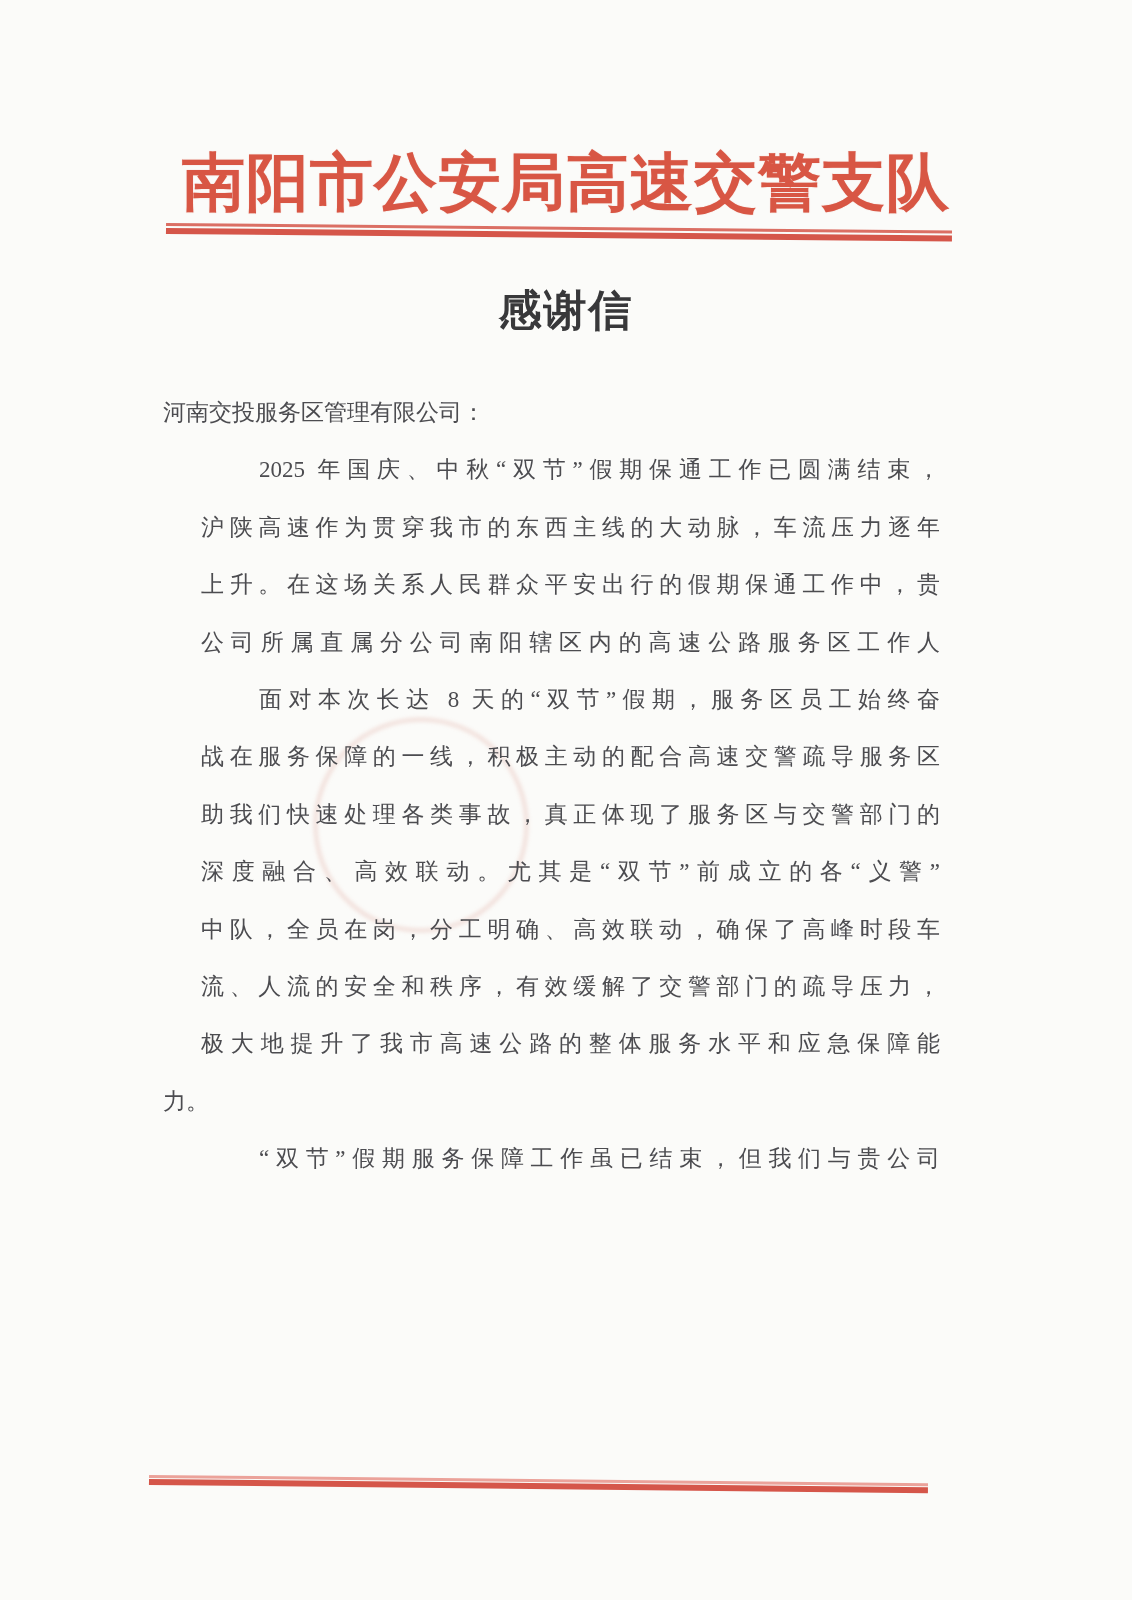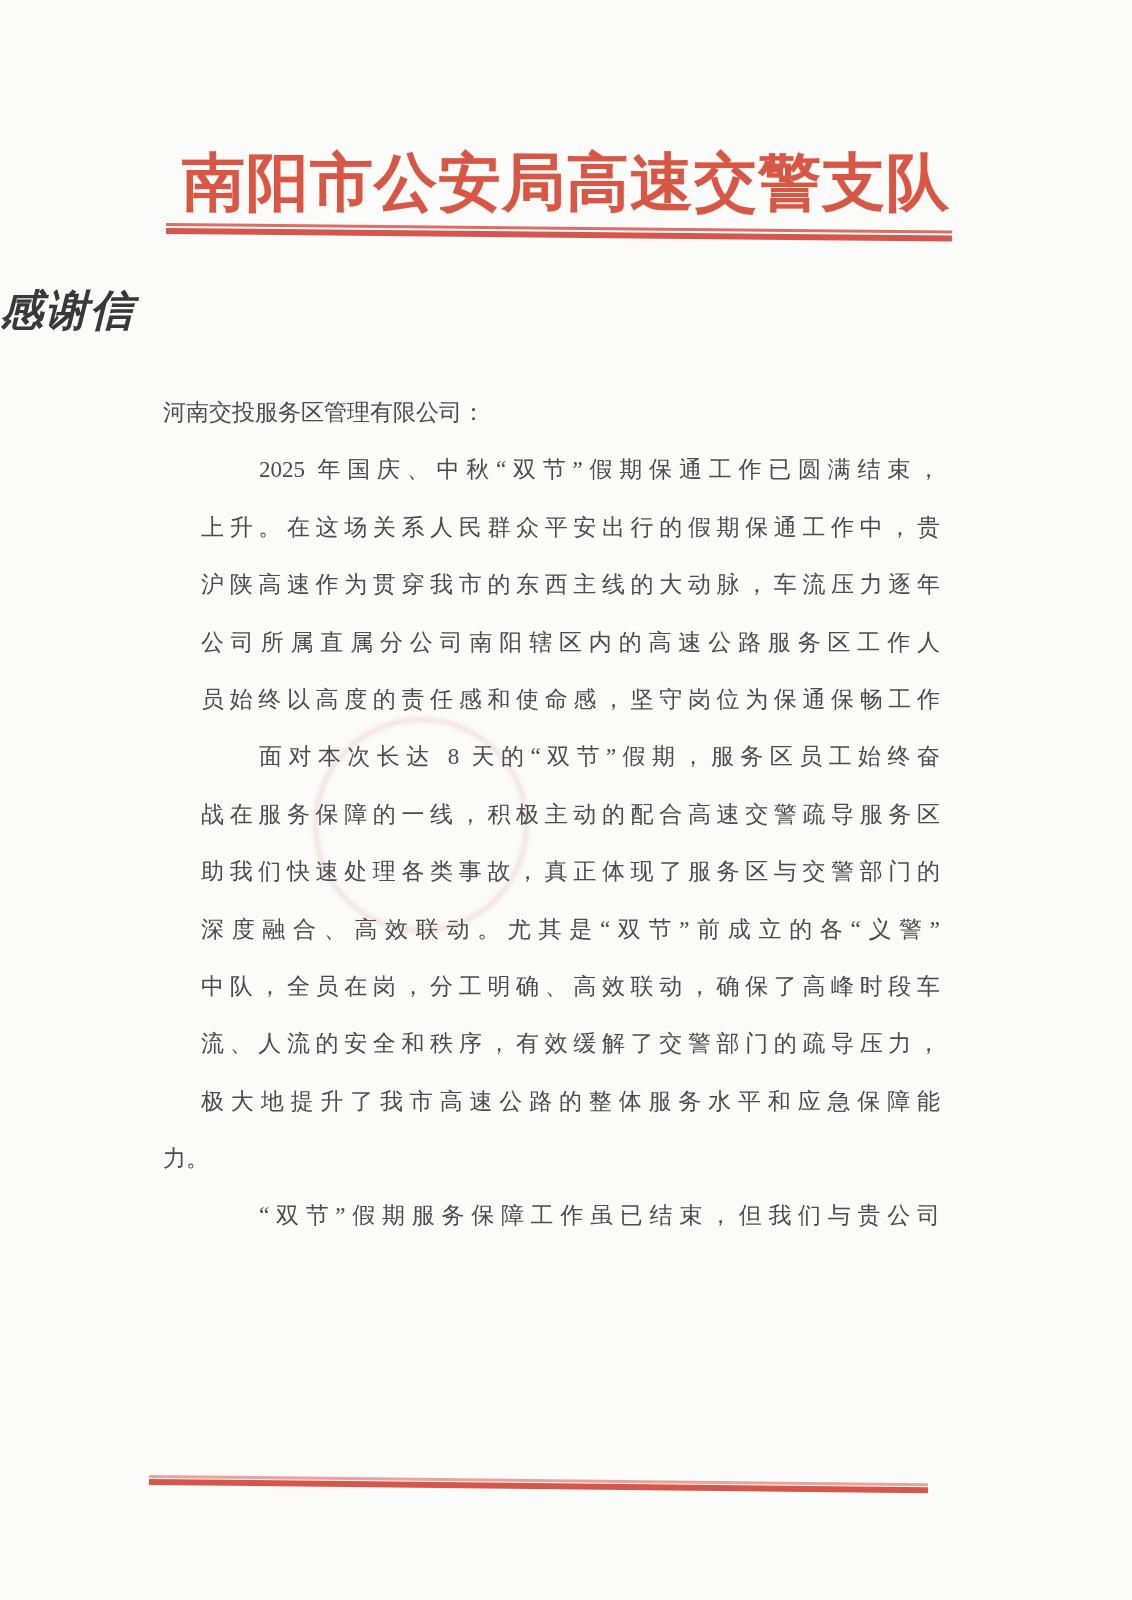--- a/index.html
+++ b/index.html
@@ -49,27 +49,27 @@
   .double-rule .rule-thick {
     height: 6px;
     background: var(--rule-red, #d5564a);
   }
   .document-title {
     position: absolute;
     top: 286px;
     left: 0;
     right: 0;
     margin: 0;
+    text-align: center;
     font-size: 43px;
     line-height: 50px;
     font-weight: bold;
     letter-spacing: 2px;
     color: var(--title-black, #38383a);
     font-family: "Liberation Serif", "DejaVu Serif", serif;
-    font-style: italic;
   }
   .letter-body {
     position: absolute;
     top: 384px;
     left: 163px;
     width: 777px;
   }
   .line {
     height: 57.4px;
     line-height: 57.4px;
@@ -133,24 +133,23 @@
     <div class="rule-thick"></div>
   </div>
 
   <h2 class="document-title">感谢信</h2>
 
   <div class="seal-bleed"></div>
 
   <main class="letter-body">
       <div class="line">河南交投服务区管理有限公司：</div>
       <div class="line indent justify">2025 年国庆、中秋“双节”假期保通工作已圆满结束，</div>
+      <div class="line justify">沪陕高速作为贯穿我市的东西主线的大动脉，车流压力逐年</div>
       <div class="line justify">上升。在这场关系人民群众平安出行的假期保通工作中，贵</div>
-      <div class="line justify">沪陕高速作为贯穿我市的东西主线的大动脉，车流压力逐年</div>
       <div class="line justify">公司所属直属分公司南阳辖区内的高速公路服务区工作人</div>
-      <div class="line justify">员始终以高度的责任感和使命感，坚守岗位为保通保畅工作</div>
       <div class="line indent justify">面对本次长达 8 天的“双节”假期，服务区员工始终奋</div>
       <div class="line justify">战在服务保障的一线，积极主动的配合高速交警疏导服务区</div>
       <div class="line justify">助我们快速处理各类事故，真正体现了服务区与交警部门的</div>
       <div class="line justify">深度融合、高效联动。尤其是“双节”前成立的各“义警”</div>
       <div class="line justify">中队，全员在岗，分工明确、高效联动，确保了高峰时段车</div>
       <div class="line justify">流、人流的安全和秩序，有效缓解了交警部门的疏导压力，</div>
       <div class="line justify">极大地提升了我市高速公路的整体服务水平和应急保障能</div>
       <div class="line">力。</div>
       <div class="line indent justify">“双节”假期服务保障工作虽已结束，但我们与贵公司</div>
     </main>

